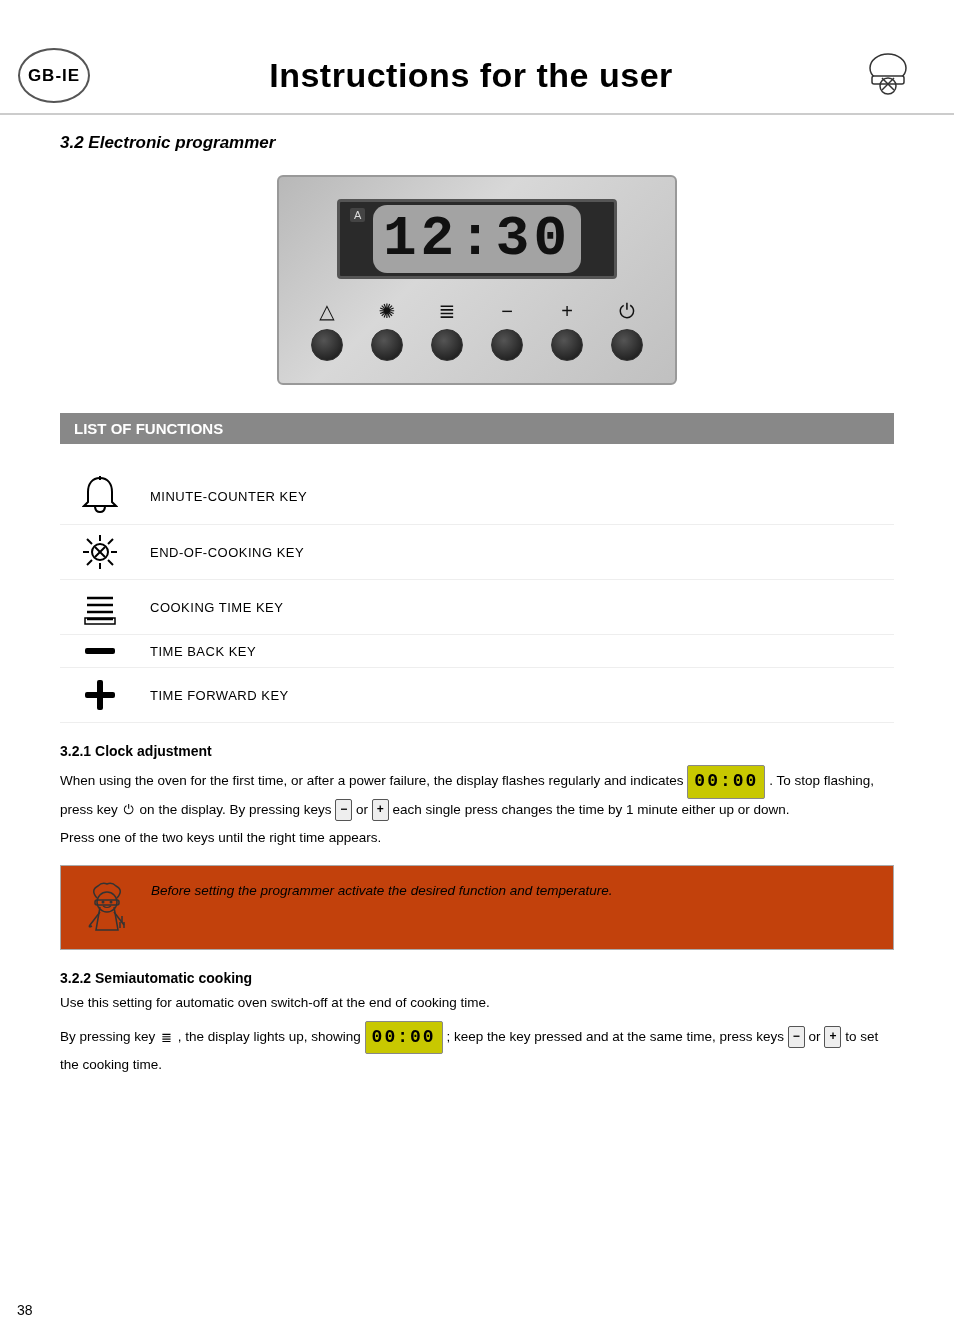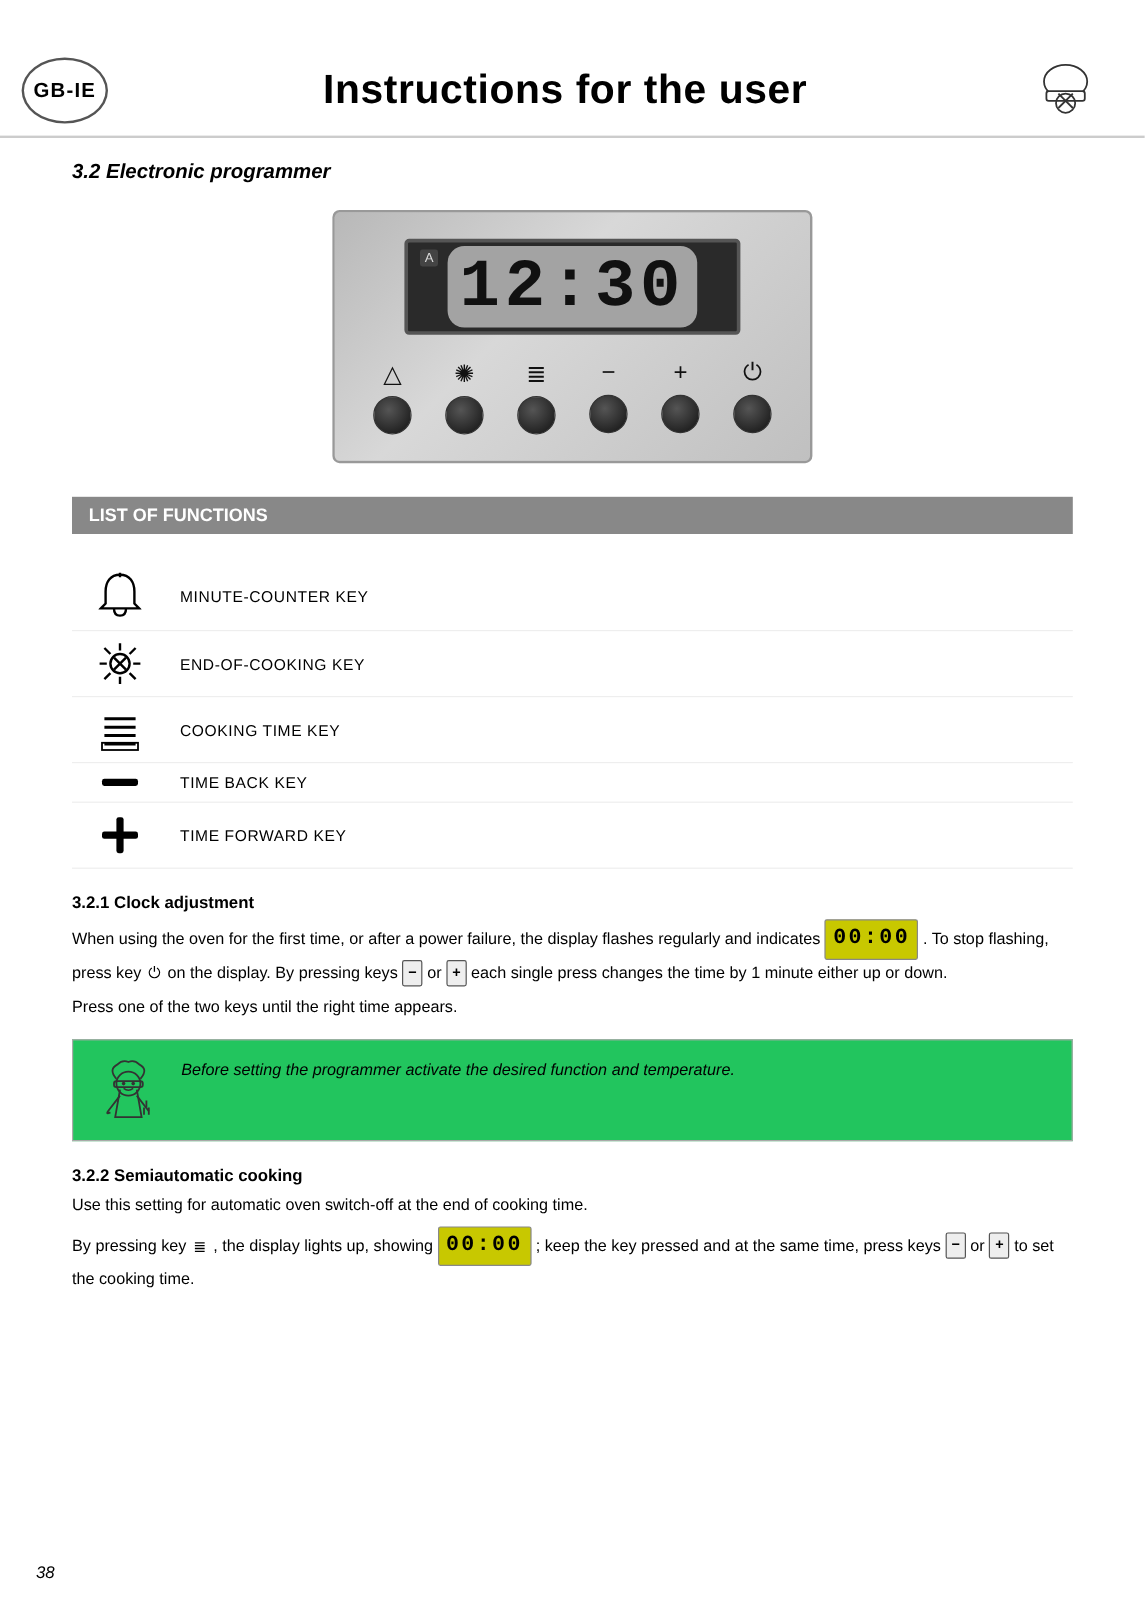--- a/index.html
+++ b/index.html
@@ -218,42 +218,41 @@
     }
 
     
     .note-box {
       border: 1.5px solid #aaa;
       display: flex;
       align-items: flex-start;
       gap: 14px;
       padding: 14px 16px;
       margin: 16px 0 20px 0;
-      background: #22c55e;
+      background: #c2410c;
     }
     .note-icon {
       width: 60px;
       flex-shrink: 0;
       display: flex;
       align-items: center;
       justify-content: center;
       font-size: 36px;
     }
     .note-text {
       font-size: 13.5px;
       font-style: italic;
       line-height: 1.6;
     }
 
     
     .page-number {
       position: absolute;
       bottom: 18px;
-      left: 30px;
-      font-style: italic;
+      left: 17px;
       font-size: 14px;
     }
   </style>
 </head>
 <body>
 
 <div class="header">
   <div class="header-logo">GB-IE</div>
   <div class="header-title">Instructions for the user</div>
   <div class="header-icon">

